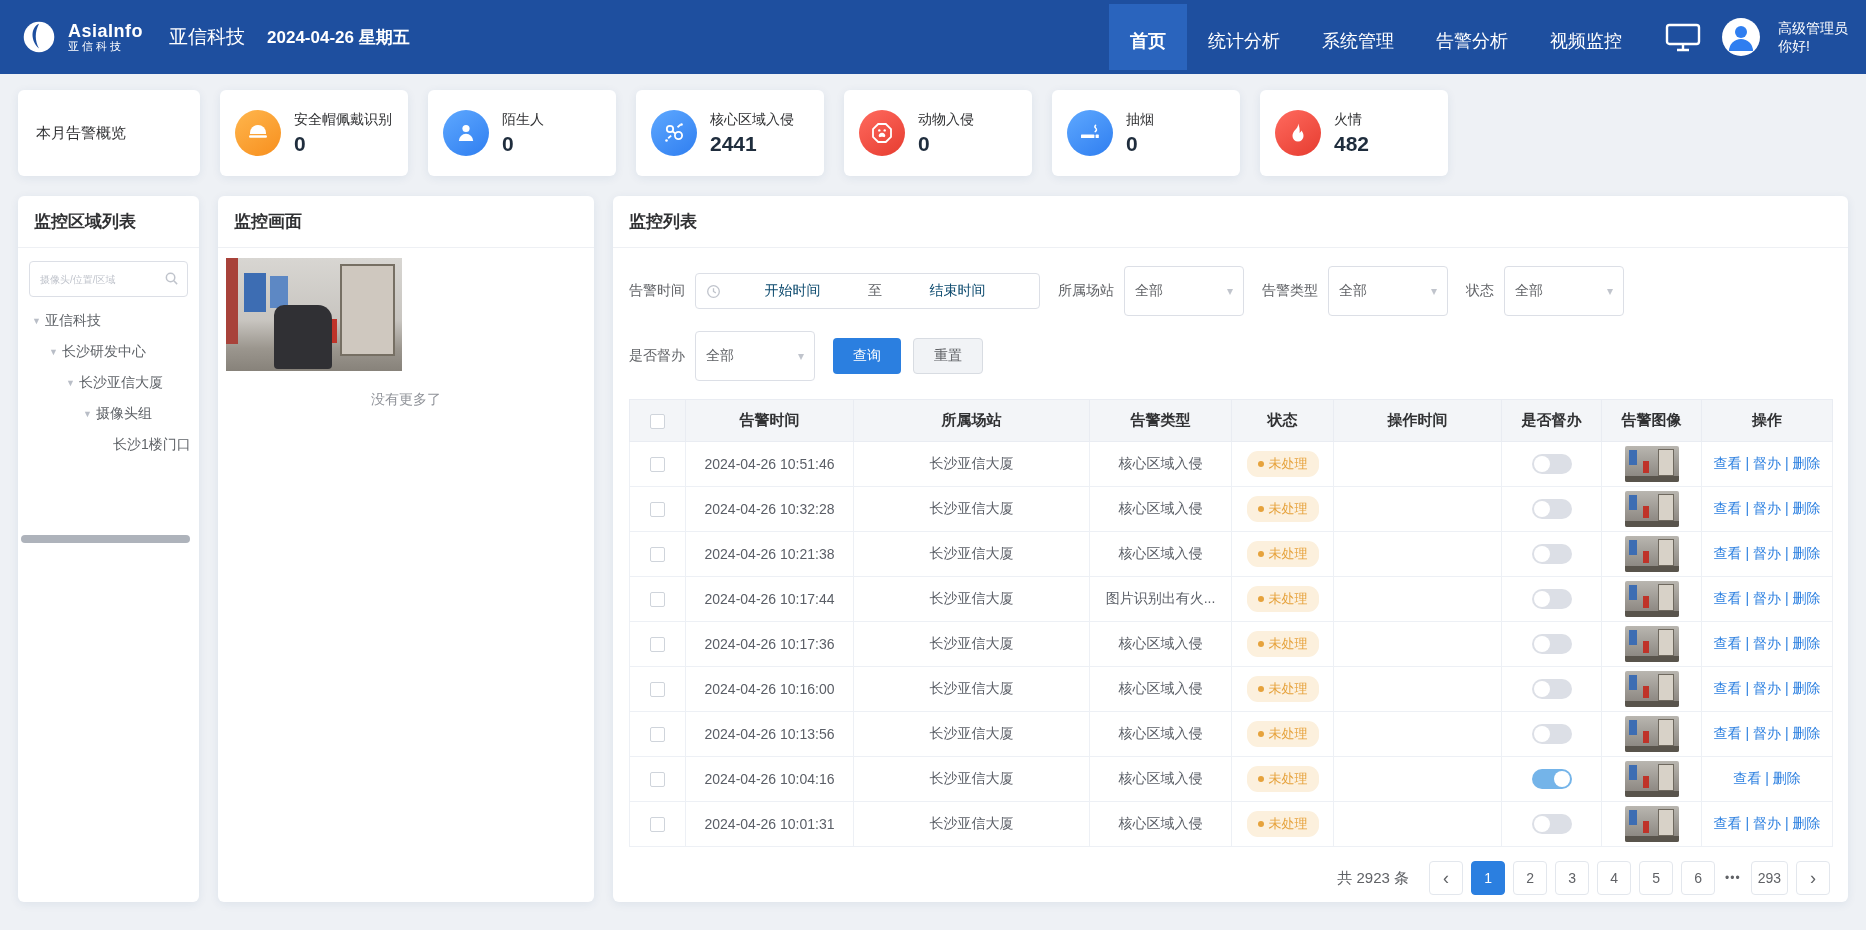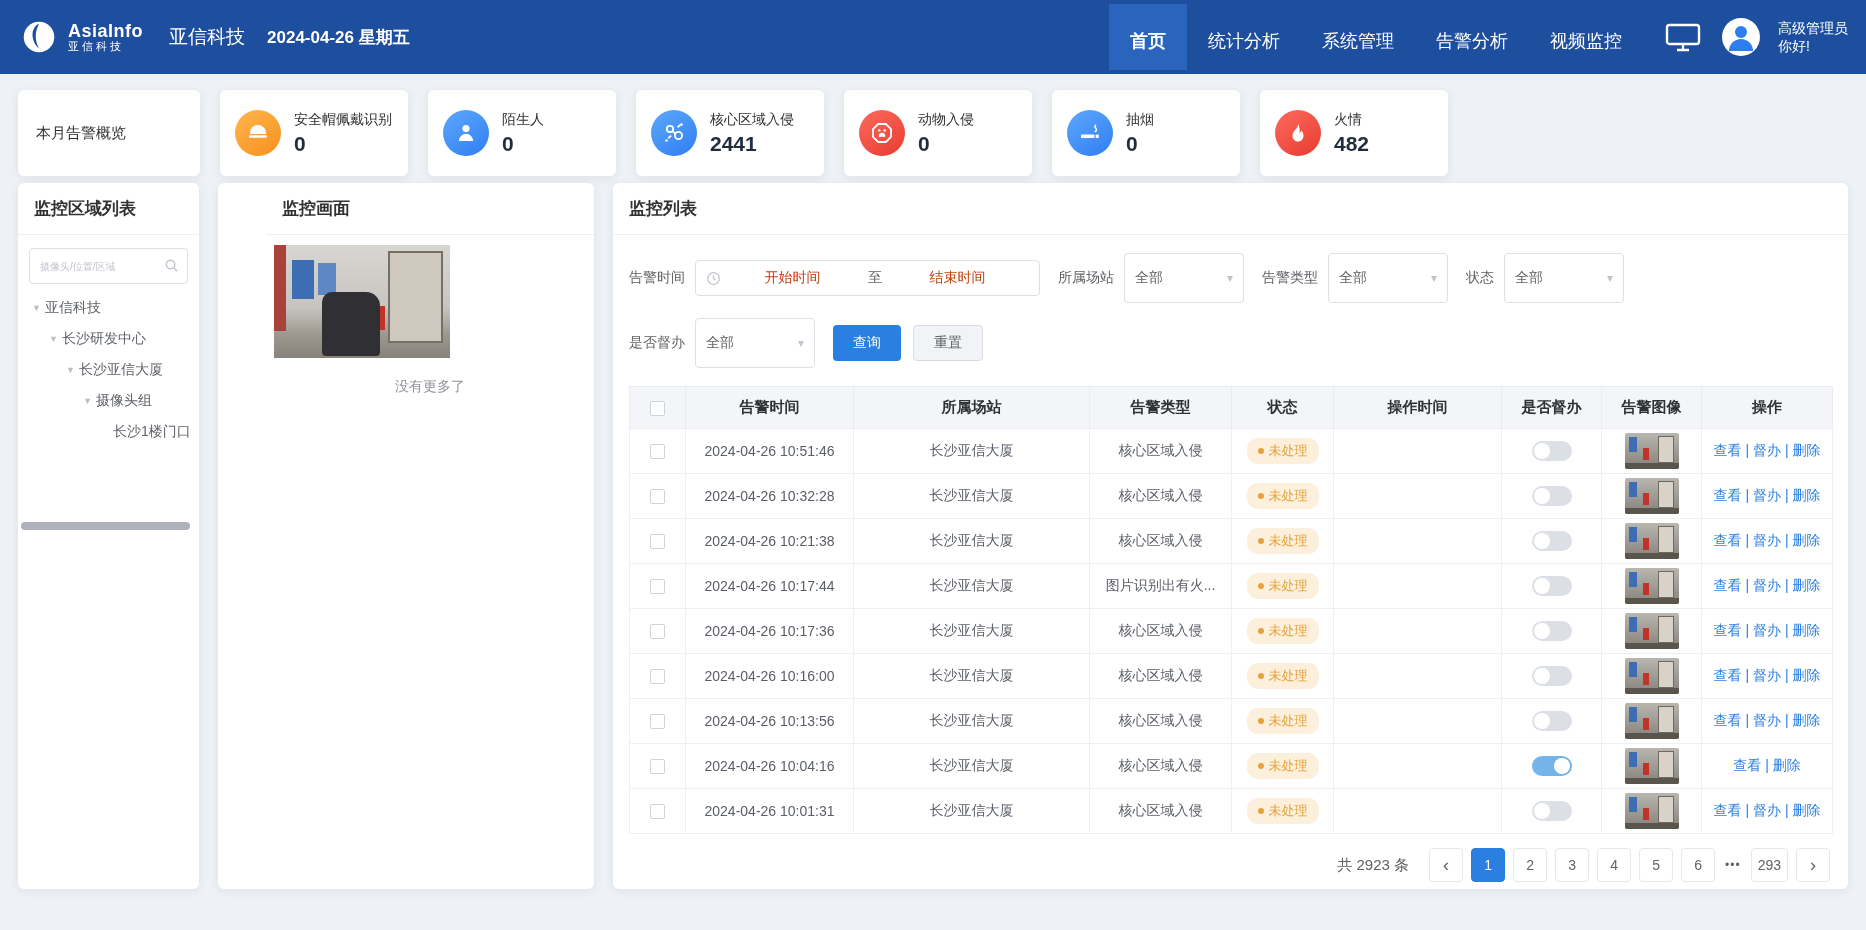--- a/index.html
+++ b/index.html
@@ -24,21 +24,21 @@
   .nav-menu { margin-left: auto; display: flex; height: 66px; }
   .nav-item {
     padding: 0 21px; line-height: 74px; font-size: 18px; cursor: pointer; white-space: nowrap;
   }
   .nav-item.active { background: #2a64bd; font-weight: bold; }
   .nav-screen { margin: 0 20px 0 22px; display: flex; align-items: center; cursor: pointer; }
   .nav-user { display: flex; align-items: center; gap: 17px; cursor: pointer; }
   .nav-user-text { font-size: 14px; line-height: 1.3; }
 
   
-  .content { padding: 16px 18px 0; display: flex; flex-direction: column; gap: 7px; }
+  .content { padding: 16px 18px 0; display: flex; flex-direction: column; gap: 20px; }
   .card, .panel {
     background: #fff; border-radius: 6px;
     box-shadow: 0 2px 10px rgba(30,60,120,.08);
   }
 
   
   .stats-row { display: flex; gap: 20px; }
   .overview-card {
     width: 182px; height: 86px; display: flex; align-items: center;
     padding: 0 18px; font-size: 15px; flex: none;
@@ -77,21 +77,21 @@
     height: 31px; display: flex; align-items: center;
     font-size: 14px; color: #5f6368; white-space: nowrap; cursor: pointer; overflow: hidden;
   }
   .caret { width: 17px; flex: none; color: #b9bec7; font-size: 9px; display: inline-flex; justify-content: center; }
   .h-scrollbar {
     position: absolute; left: 3px; right: 9px; bottom: 0; height: 8px;
     border-radius: 4px; background: #aeb3bb;
   }
 
   
-  .monitor-panel { width: 376px; flex: none; padding-left: 48px; }
+  .monitor-panel { width: 376px; flex: none; }
   .cam-thumb {
     width: 176px; height: 113px; margin: 10px 0 0 8px; position: relative;
     overflow: hidden; cursor: pointer;
     background: linear-gradient(180deg,#d8d6d2 0%,#c8c5c0 55%,#9b968e 80%,#87827a 100%);
   }
   .cam-thumb i, .thumb i { position: absolute; display: block; }
   .ct-redwall { left: 0; top: 0; width: 7%; height: 76%; background: #a8423a; }
   .ct-poster1 { left: 10%; top: 13%; width: 13%; height: 35%; background: #3d6db3; }
   .ct-poster2 { left: 25%; top: 16%; width: 10%; height: 28%; background: #5d88c4; }
   .ct-door { right: 4%; top: 5%; width: 31%; height: 82%; background: #cfc8bf; border: 2px solid #766f63; }
@@ -102,21 +102,21 @@
   
   .list-panel { flex: 1; display: flex; flex-direction: column; }
   .filters { padding: 18px 16px 0; }
   .filter-row { display: flex; align-items: center; margin-bottom: 15px; }
   .f-label { font-size: 14px; color: #606266; flex: none; margin-right: 10px; white-space: nowrap; }
   .gap-l { margin-left: 18px; }
   .date-range {
     width: 345px; height: 36px; border: 1px solid #dcdfe6; border-radius: 4px;
     display: flex; align-items: center; padding: 0 10px; background: #fff; cursor: pointer;
   }
-  .dr-ph { flex: 1; text-align: center; color: #c2410c; font-size: 14px; }
+  .dr-ph { flex: 1; text-align: center; color: #0c4a6e; font-size: 14px; }
   .dr-sep { color: #606266; font-size: 14px; padding: 0 4px; }
   .select {
     width: 120px; height: 50px; border: 1px solid #dcdfe6; border-radius: 4px;
     display: flex; align-items: center; justify-content: space-between;
     padding: 0 10px; font-size: 14px; color: #606266; background: #fff; cursor: pointer;
   }
   .select .caret-dn { color: #c0c4cc; font-size: 12px; }
   .btn {
     height: 36px; padding: 0 20px; border-radius: 4px; font-size: 14px; border: none;
     display: inline-flex; align-items: center; cursor: pointer; font-family: inherit;

